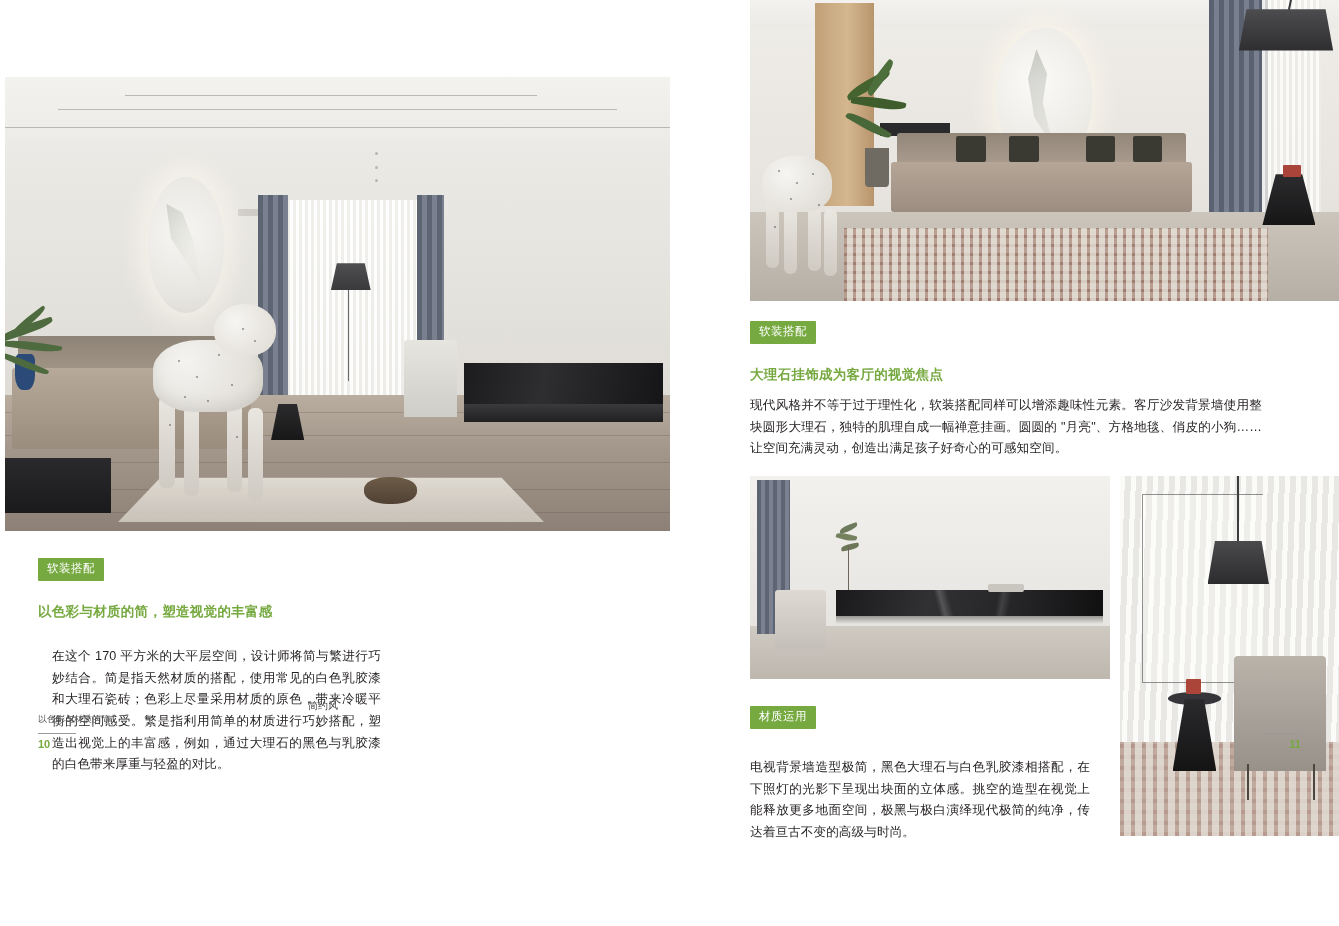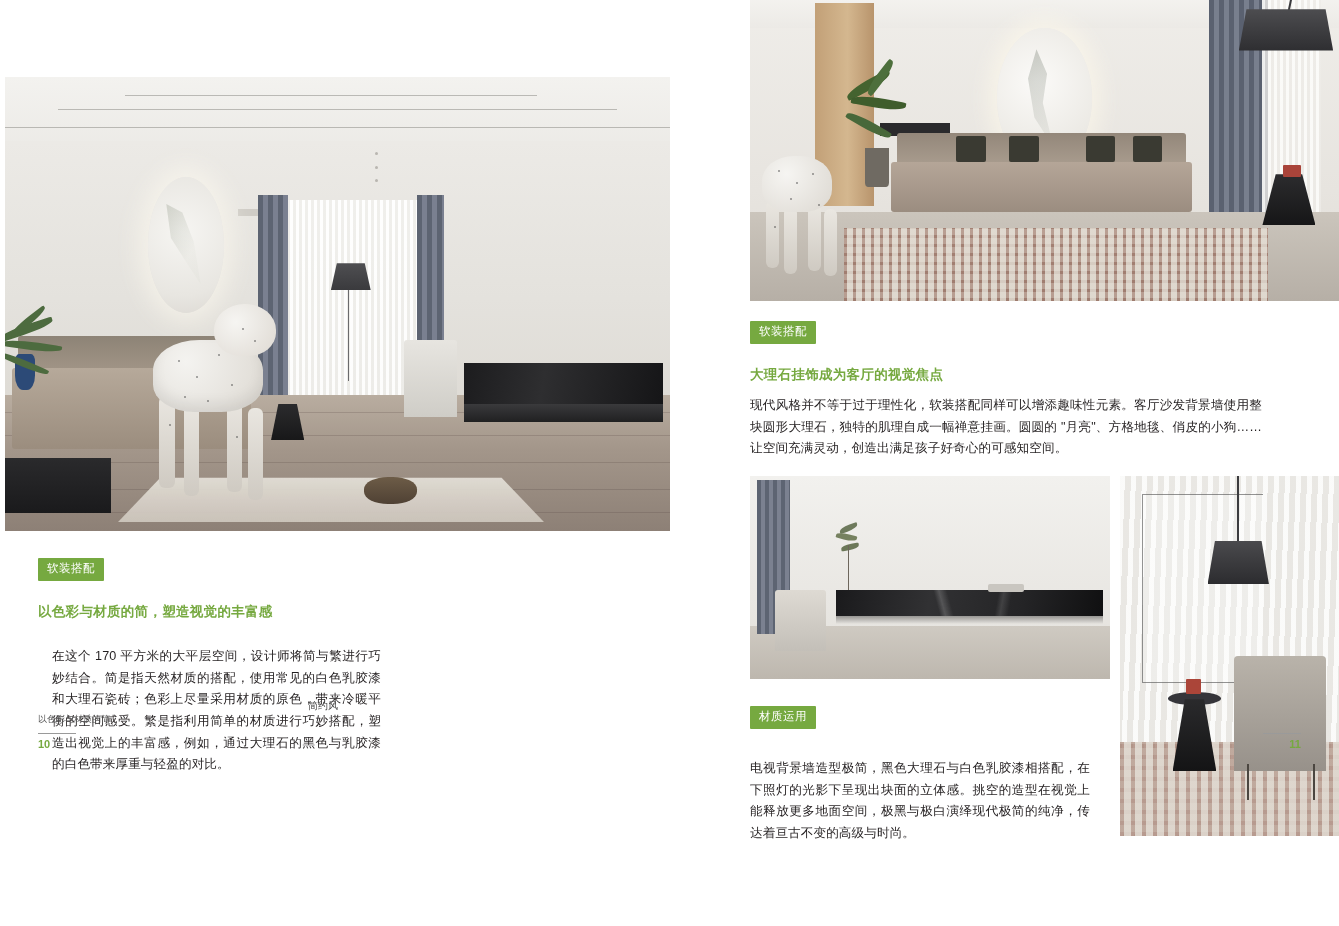--- a/index.html
+++ b/index.html
@@ -622,21 +622,21 @@
       <div class="p4-stool-top"></div>
       <div class="p4-stool"></div>
       <div class="p4-cup"></div>
     </div>
 
     <div style="position:absolute;left:80px;top:706px;">
       <span class="tag">材质运用</span>
     </div>
 
 
-    <div style="position:absolute;left:80px;top:758px;width:340px;">
+    <div style="position:absolute;left:80px;top:758px;width:340px;font-family:Liberation Mono, monospace;">
       <p class="body-text" style="margin:0;">电视背景墙造型极简，黑色大理石与白色乳胶漆相搭配，在下照灯的光影下呈现出块面的立体感。挑空的造型在视觉上能释放更多地面空间，极黑与极白演绎现代极简的纯净，传达着亘古不变的高级与时尚。</p>
     </div>
 
     <div class="rule-right"></div>
     <div class="folio-right">11</div>
   </div>
 
 </div>
 
 </body></html>

